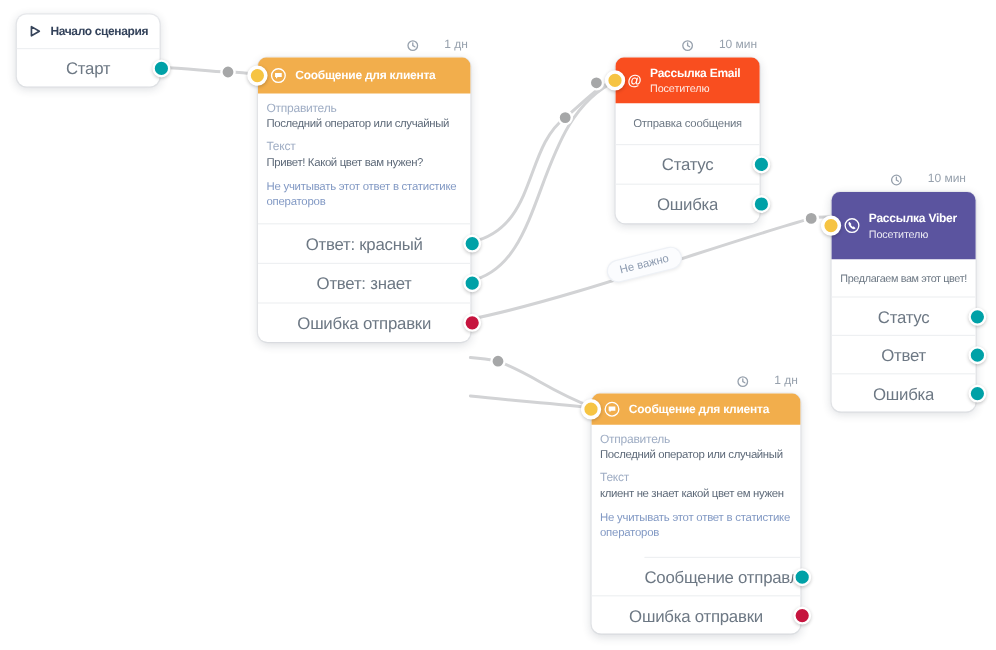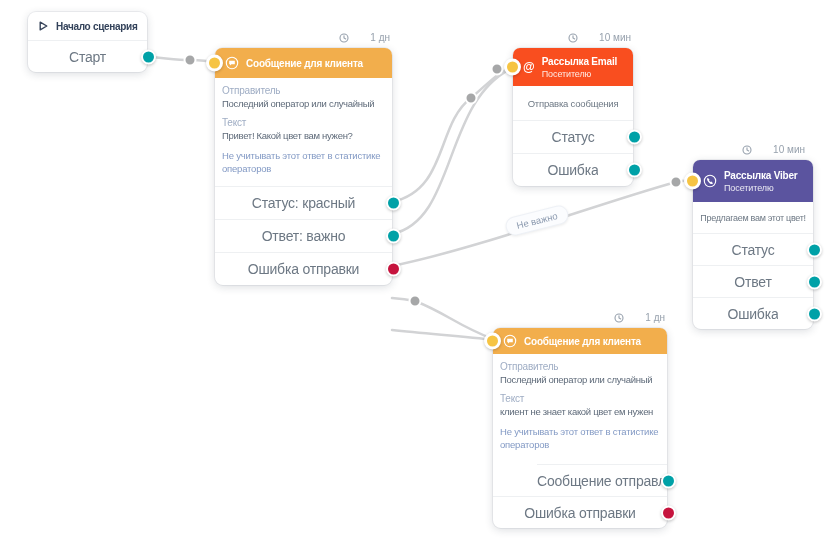--- a/index.html
+++ b/index.html
@@ -50,21 +50,21 @@
     <path class="wire" d="M392,330 C428,334 462,336 495,340"></path>
     <circle class="handle" cx="190" cy="60" r="5.5"></circle>
     <circle class="handle" cx="471" cy="98" r="5.5"></circle>
     <circle class="handle" cx="497" cy="69" r="5.5"></circle>
     <circle class="handle" cx="676" cy="182" r="5.5"></circle>
     <circle class="handle" cx="415" cy="301" r="5.5"></circle>
   </svg>
 
   <div class="pill">Не важно</div>
 
-  <div class="node" style="left:28px;top:12px;width:119px;height:60px;">
+  <div class="node" style="left:14px;top:12px;width:119px;height:60px;">
     <div class="start-header">
       <span class="ico">
         <svg width="12" height="12" viewBox="0 0 12 12">
             <path d="M3.2,2.2 L9.8,6 L3.2,9.8 Z" fill="none" stroke="#37445a" stroke-width="1.4" stroke-linejoin="round"></path>
           </svg>
       </span>
       <span class="start-title">Начало сценария</span>
     </div>
     <div class="row" style="height:31px;">
       <span class="row-label">Старт</span>
@@ -93,25 +93,25 @@
       <span class="nh-title">Сообщение для клиента</span>
     </div>
     <div class="nbody" style="height:108px;">
       <div class="flabel">Отправитель</div>
       <div class="fvalue">Последний оператор или случайный</div>
       <div class="flabel">Текст</div>
       <div class="fvalue">Привет! Какой цвет вам нужен?</div>
       <div class="note">Не учитывать этот ответ в статистике операторов</div>
     </div>
     <div class="row" style="height:32px;">
-      <span class="row-label">Статус: красный</span>
-      <span class="out-dot dot-teal"></span>
-    </div>
-    <div class="row" style="height:32px;">
-      <span class="row-label">Ответ: важно</span>
+      <span class="row-label">Ответ: красный</span>
+      <span class="out-dot dot-teal"></span>
+    </div>
+    <div class="row" style="height:32px;">
+      <span class="row-label">Ответ: знает</span>
       <span class="out-dot dot-teal"></span>
     </div>
     <div class="row" style="height:32px;">
       <span class="row-label">Ошибка отправки</span>
       <span class="out-dot dot-red"></span>
     </div>
   </div>
 
   <div class="node" style="left:513px;top:48px;width:120px;">
     <div class="timer">
@@ -147,21 +147,21 @@
   <div class="node" style="left:693px;top:160px;width:120px;">
     <div class="timer" style="right:8px;">
       <span class="ico">
         <svg width="10" height="10" viewBox="0 0 10 10">
             <circle cx="5" cy="5" r="4" fill="none" stroke="#97a1ad" stroke-width="1.1"></circle>
             <path d="M5,2.7 L5,5 L6.7,6" fill="none" stroke="#97a1ad" stroke-width="1.1" stroke-linecap="round"></path>
           </svg>
       </span>
       <span>10 мин</span>
     </div>
-    <div class="node-header" style="height:42px;background:#5b549f;">
+    <div class="node-header" style="height:56px;background:#5b549f;">
       <span class="in-dot"></span>
       <span class="ico">
         <svg width="14" height="14" viewBox="0 0 14 14">
             <circle cx="7" cy="7" r="5.7" fill="none" stroke="#fff" stroke-width="1.1"></circle>
             <path d="M4.6,3.9 c-0.6,0.6 -0.7,1.5 -0.2,2.6 c0.5,1.1 1.4,2.2 2.5,2.9 c1,0.7 2,0.8 2.6,0.3 l0.5,-0.5 l-1.6,-1.6 l-0.7,0.5 c-0.6,-0.4 -1.3,-1.1 -1.7,-1.7 l0.5,-0.7 l-1.5,-1.6 z" fill="#fff"></path>
           </svg>
       </span>
       <span class="nh-col">
         <span class="nh-title">Рассылка Viber</span>
         <span class="nh-sub">Посетителю</span>

